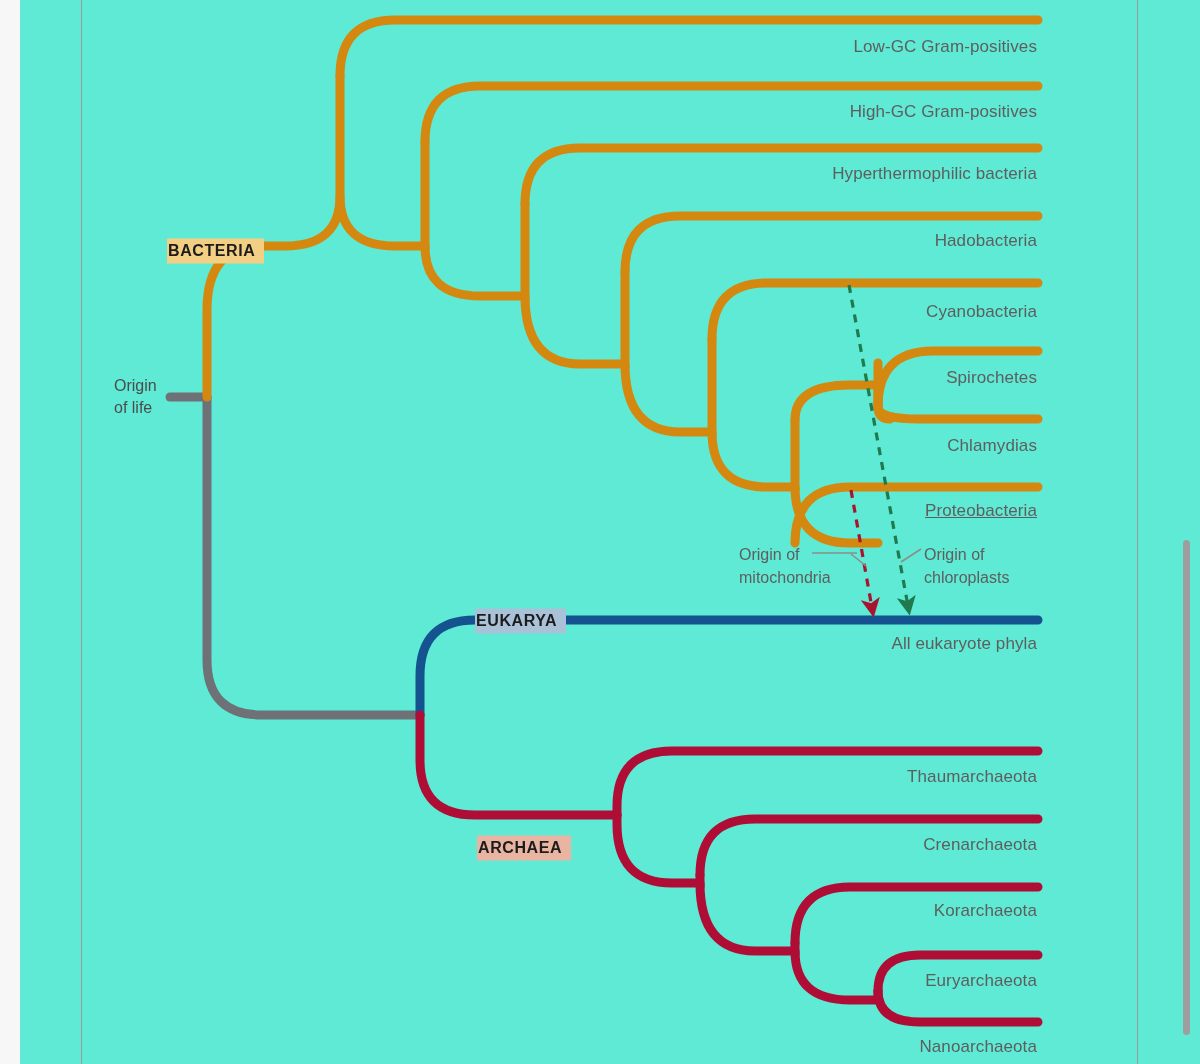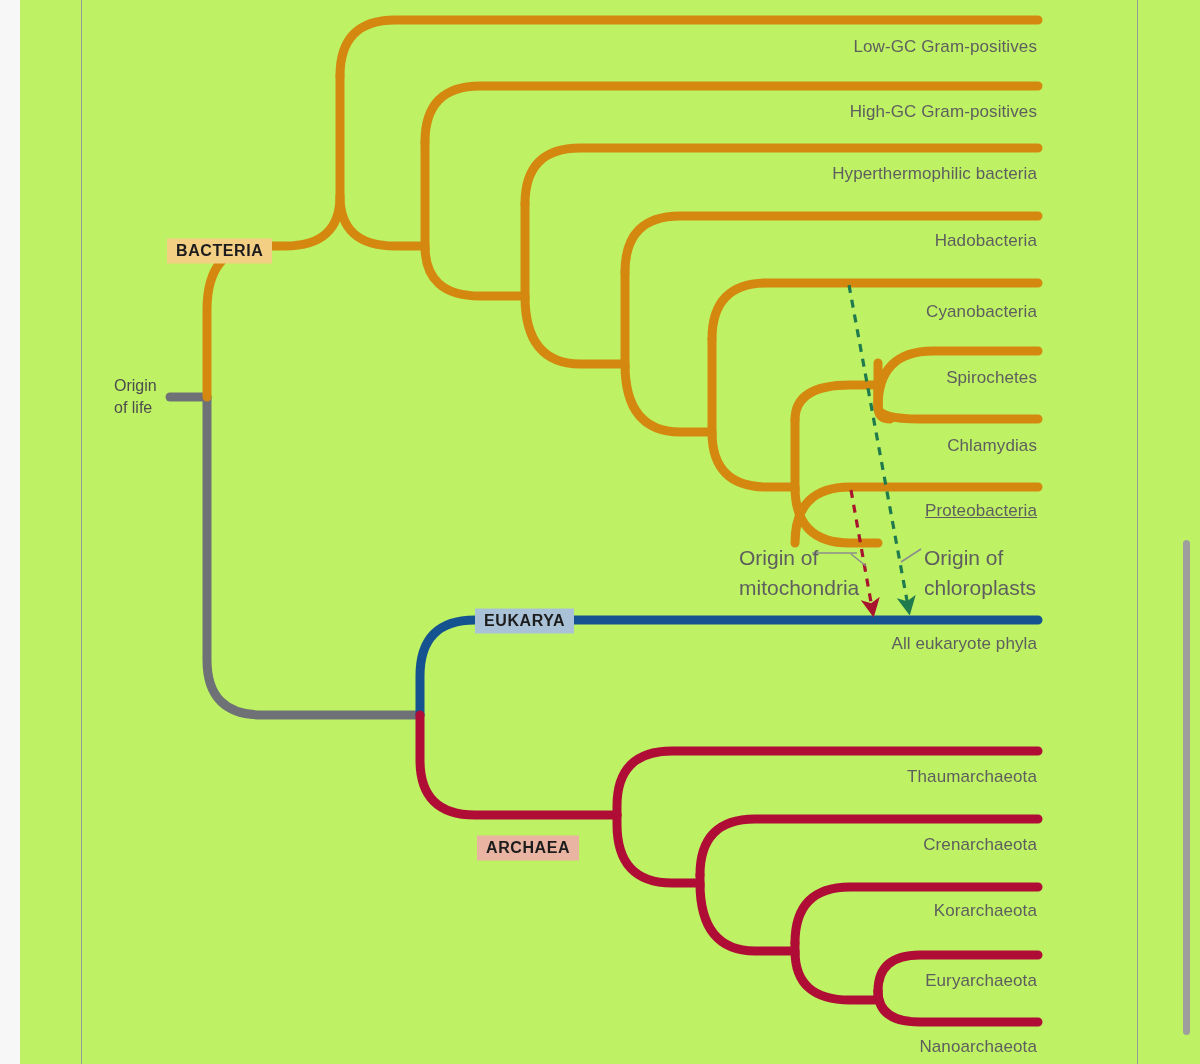--- a/index.html
+++ b/index.html
@@ -1,34 +1,34 @@
 <!DOCTYPE html>
 <html><head>
 <meta charset="utf-8">
 <style>
   html,body{margin:0;padding:0;background:#ffffff;}
   body{font-family:"Liberation Sans",sans-serif;}
-  #page{position:relative;width:1200px;height:1064px;background:#bef264;overflow:hidden;}
+  #page{position:relative;width:1200px;height:1064px;background:#5eead4;overflow:hidden;}
   
   .divider{position:absolute;top:0;bottom:0;width:1px;background:#9a9a9a;}
   .divider.left{left:81px;}
   .divider.right{left:1137px;}
   .gutter{position:absolute;top:0;bottom:0;background:#fbfbfb;}
   .gutter.l{left:0;width:20px;background:#f7f7f7;}
   
   .scrollbar-track{position:absolute;right:8px;top:0;width:10px;height:1064px;background:transparent;}
   .scrollbar-thumb{position:absolute;right:10px;top:540px;width:7px;height:495px;background:#9e9e9e;border-radius:4px;}
   
   #tree{position:absolute;left:0;top:0;width:1200px;height:1064px;}
   
   .tiplabel{position:absolute;font-size:17px;color:#5e5e5e;white-space:nowrap;
             text-align:right;transform:translateY(-50%);letter-spacing:.1px;}
-  .originlabel{position:absolute;font-size:21px;color:#5e5e5e;white-space:nowrap;line-height:1.45;}
+  .originlabel{position:absolute;font-size:16px;color:#5e5e5e;white-space:nowrap;line-height:1.45;}
   .badge{position:absolute;font-size:16px;font-weight:bold;color:#1c1c1c;
-         padding:3px 9px 4px 9px;letter-spacing:.6px;transform:translateY(-50%);white-space:nowrap;}
+         padding:3px 9px 4px 1px;letter-spacing:.6px;transform:translateY(-50%);white-space:nowrap;}
   .badge.bacteria{background:#f3cf84;}
   .badge.eukarya{background:#a9c2d8;}
   .badge.archaea{background:#e9b4a1;}
   .originlife{position:absolute;font-size:16px;color:#4c4c4c;line-height:1.35;text-align:left;white-space:nowrap;}
 </style>
 </head>
 <body>
 
 <div id="page">
 

